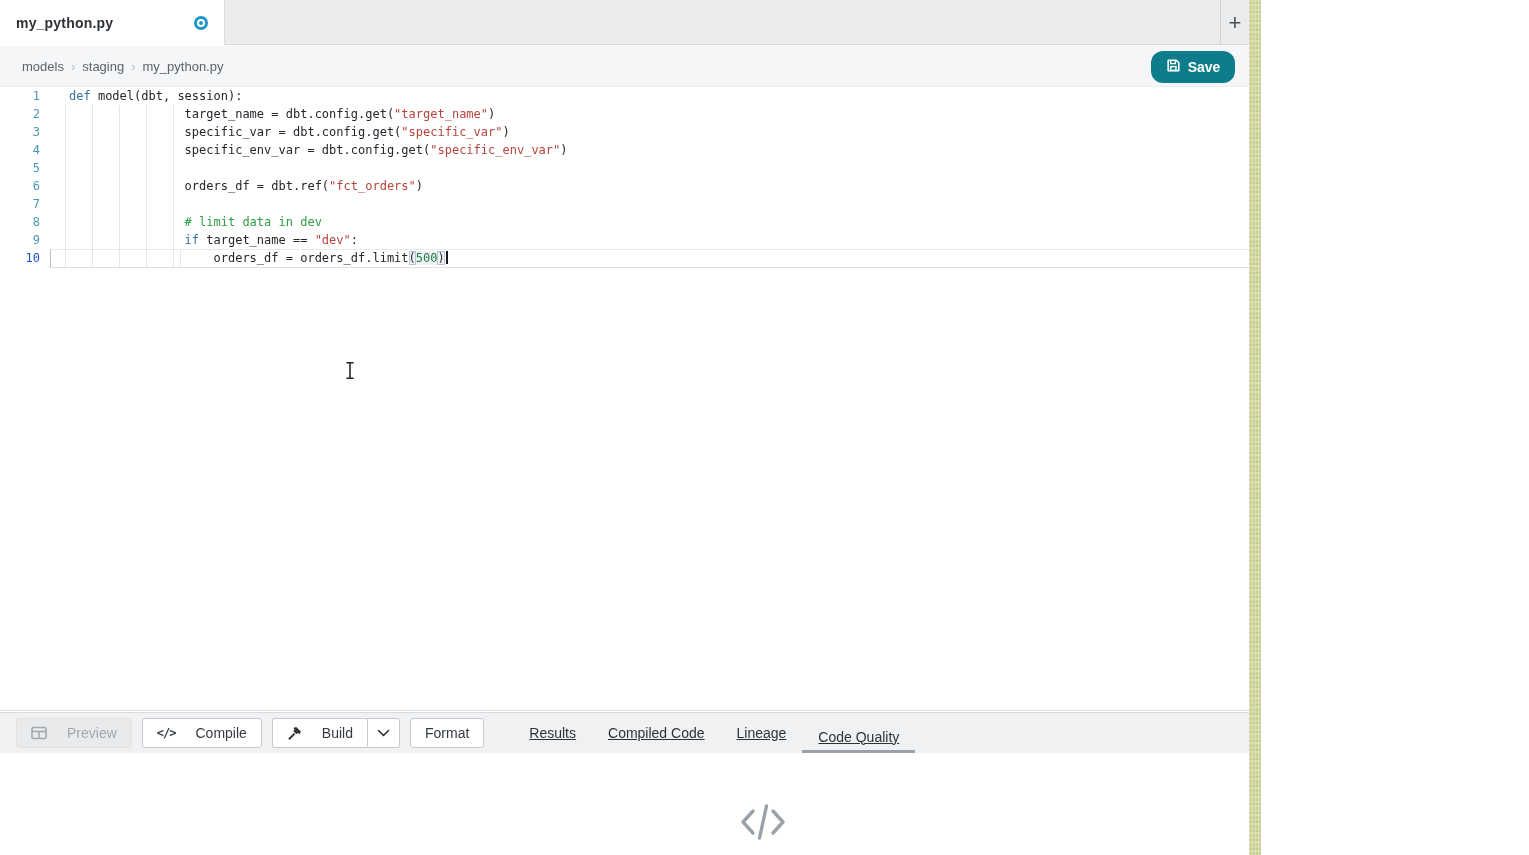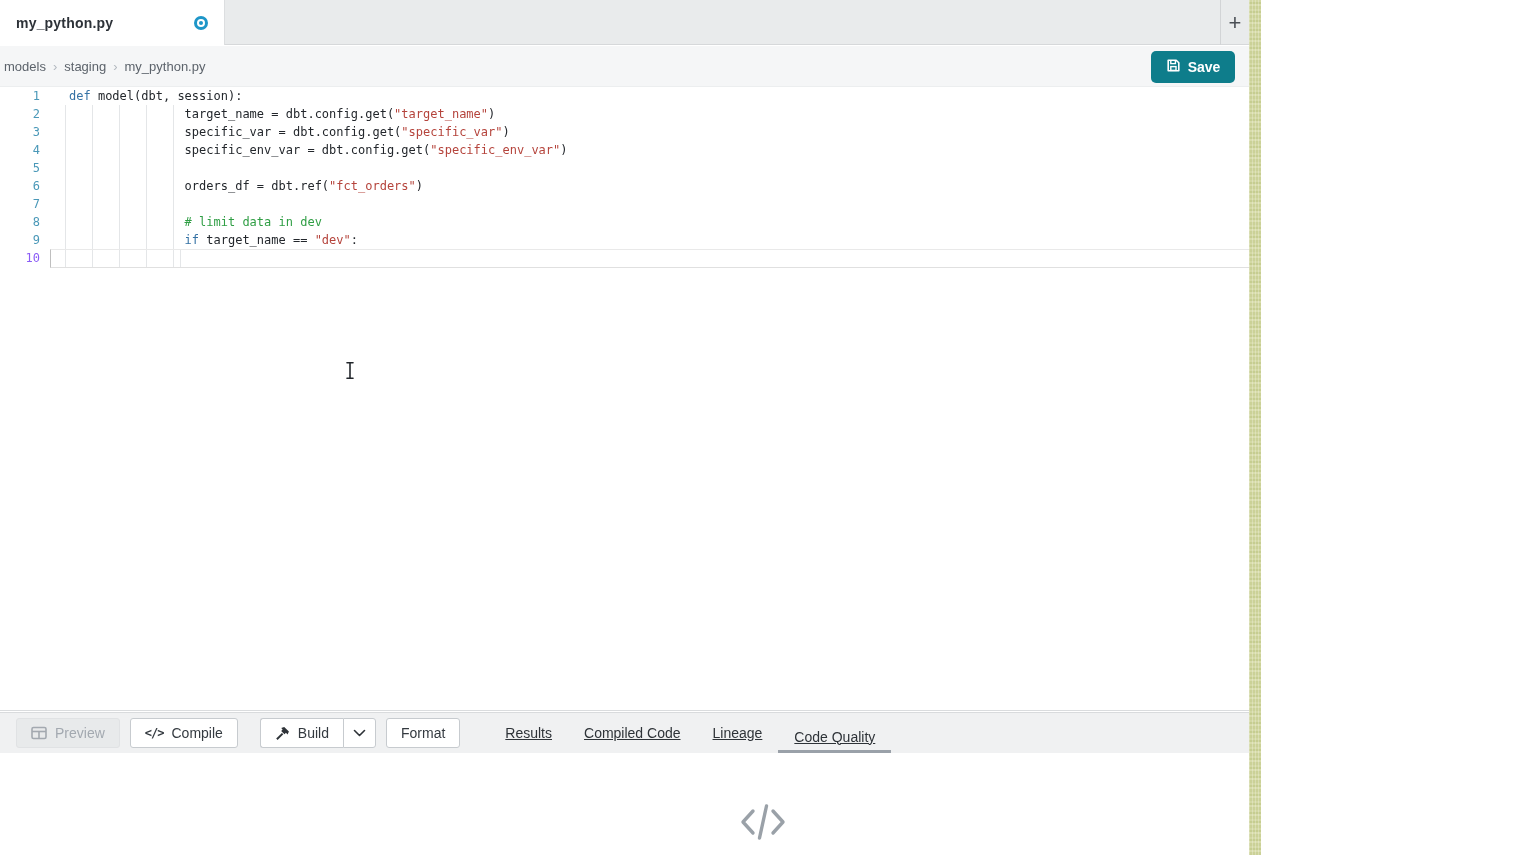--- a/index.html
+++ b/index.html
@@ -34,38 +34,38 @@
     border-radius:50%; background:#1e96c8;
   }
   .newtab {
     position:absolute; right:0; top:0; width:29px; height:45px;
     border-left:1px solid #d2d4d6; display:flex; align-items:center; justify-content:center;
     font-size:22px; font-weight:400; color:#4a4f55; cursor:pointer;
   }
   
   .crumbbar {
     position:absolute; top:46px; left:0; right:12px; height:41px; background:#f5f6f7;
-    display:flex; align-items:center; padding-left:4px; font-size:13px; color:#5c636b;
+    display:flex; align-items:center; padding-left:22px; font-size:13px; color:#5c636b;
     border-bottom:1px solid #eceeef;
   }
   .crumb { cursor:pointer; }
   .crumb-sep { margin:0 7px; color:#b2b8bf; font-size:13px; }
   .save-btn {
     position:absolute; top:51px; right:26px; height:30px; min-width:84px;
-    background:#0e7d8b; border:none; border-radius:5px; color:#fff;
+    background:#0e7d8b; border:none; border-radius:12px; color:#fff;
     display:flex; align-items:center; justify-content:center; gap:7px;
     font-family:"Liberation Sans", sans-serif; font-size:14px; font-weight:bold; padding:16px 13px;
     cursor:pointer;
   }
   
   .editor { position:absolute; top:87px; left:0; right:12px; height:624px; background:#ffffff; border-bottom:1px solid #dadcde; }
   .lines { position:absolute; top:0; left:0; right:0; }
   .cl { display:flex; height:18px; font:12px/18px "DejaVu Sans Mono", monospace; }
   .ln { width:40px; text-align:right; color:#4a98b8; flex:none; user-select:none; }
-  .ln.active { color:#8b5cf6; }
+  .ln.active { color:#1d4ed8; }
   .code { margin-left:29px; white-space:pre; color:#23272c; }
   .k { color:#3572a5; }
   .s { color:#b5443c; }
   .c { color:#2f9e44; }
   .n { color:#1d7f3f; background:#eef1f5; }
   .bp { color:#30353b; background:#eef1f5; box-shadow:inset 0 0 0 1px #b9c1c9; border-radius:1px; }
   .cur { display:inline-block; width:2px; height:13px; background:#15181c; vertical-align:-2px; margin-left:1px; }
   .guide { position:absolute; width:1px; background:#e4e6e8; }
   .active-line {
     position:absolute; left:50px; width:1335px; top:162px; height:19px;
@@ -84,28 +84,28 @@
   .scroll-marker-h { position:absolute; left:1504px; top:208px; width:13px; height:4px; background:#494f56; }
   .scroll-marker-v { position:absolute; left:1504px; top:212px; width:7px; height:17px; background:#6d737a; }
   .mouse-cursor { position:absolute; left:345px; top:361px; pointer-events:none; }
   
   .toolbar {
     position:absolute; top:712px; left:0; right:12px; height:41px; background:#f0f1f2;
     border-top:1px solid #d9dbdd; display:flex; align-items:center; padding-left:16px;
   }
   .tbtn {
     height:30px; background:#ffffff; border:1px solid #c7cbcf; border-radius:3px;
-    display:flex; align-items:center; gap:8px; padding:0 14px;
+    display:flex; align-items:center; gap:20px; padding:0 14px;
     font-family:"Liberation Sans", sans-serif; font-size:14px; color:#343a40; cursor:pointer; white-space:nowrap;
   }
   .tbtn.disabled { background:#e8eaeb; border-color:#e0e2e4; color:#a3a9b0; cursor:default; }
   .tbtn .bicon { display:flex; align-items:center; }
   .tbtn .code-glyph { font:bold 12px/1 "DejaVu Sans Mono", monospace; color:#343a40; letter-spacing:-1px; }
   .btn-gap { width:10px; flex:none; }
-  .btn-group { display:flex;margin-left:12px; }
+  .btn-group { display:flex; }
   .btn-group .tbtn.main { border-radius:3px 0 0 3px; border-right:none; }
   .btn-group .tbtn.drop { border-radius:0 3px 3px 0; border-left:1px solid #c7cbcf; width:33px; padding:0; justify-content:center; }
   .rtabs { display:flex; margin-left:29px; height:100%; }
   .rtab {
     display:flex; align-items:center; padding:0 16px; font-size:14px; color:#2e3338;
     cursor:pointer; height:100%;text-decoration:underline;
   }
   .rtab.active { border-bottom:3px solid #9aa1a9; padding-top:10px; }
   
   .panel { position:absolute; top:753px; left:0; right:12px; height:102px; background:#ffffff; }
@@ -186,20 +186,21 @@
         <div class="cl">
           <span class="ln">8</span>
           <span class="code"><span>                </span><span class="c"># limit data in dev</span></span>
         </div>
         <div class="cl">
           <span class="ln">9</span>
           <span class="code"><span>                </span><span class="k">if</span><span> target_name == </span><span class="s">"dev"</span><span>:</span></span>
         </div>
         <div class="cl">
           <span class="ln active">10</span>
+          <span class="code"><span>                    orders_df = orders_df.limit</span><span class="bp">(</span><span class="n">500</span><span class="bp">)</span><span class="cur"></span></span>
         </div>
       </div>
     <div class="minimap">
       <div class="minimap-inner" id="minimap">
           <div class="cl">
             <span class="code"><span class="k">def</span><span> model(dbt, session):</span></span>
           </div>
           <div class="cl">
             <span class="code"><span>                target_name = dbt.config.get(</span><span class="s">"target_name"</span><span>)</span></span>
           </div>

